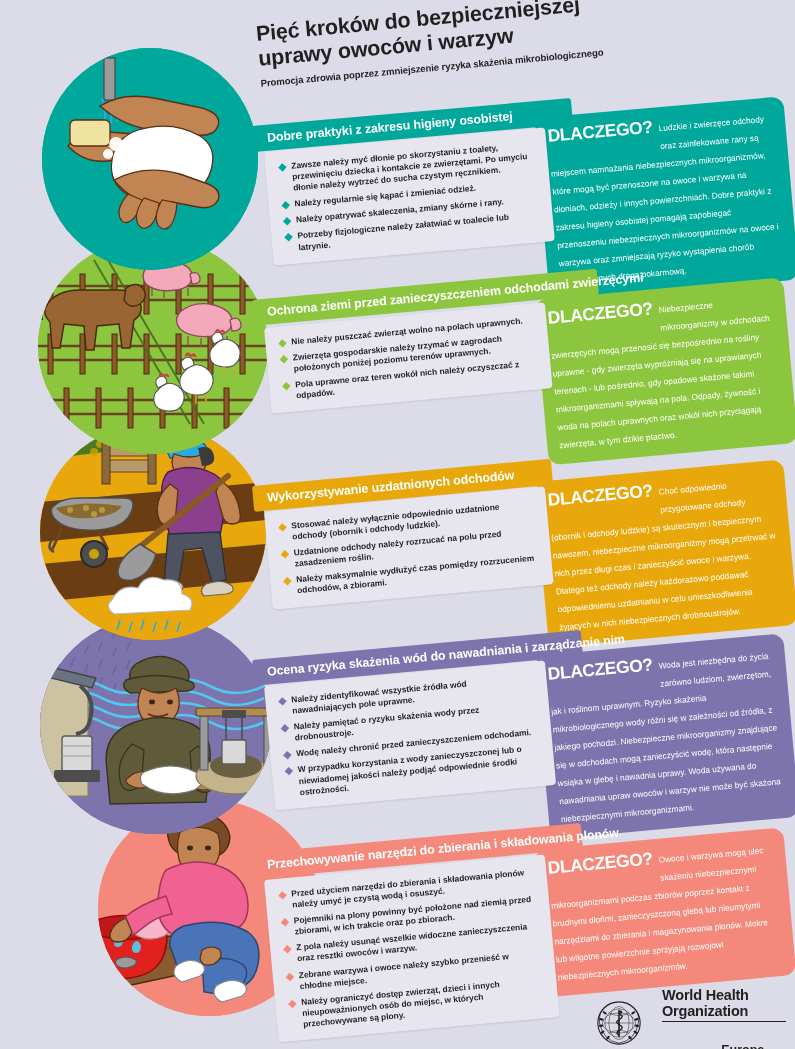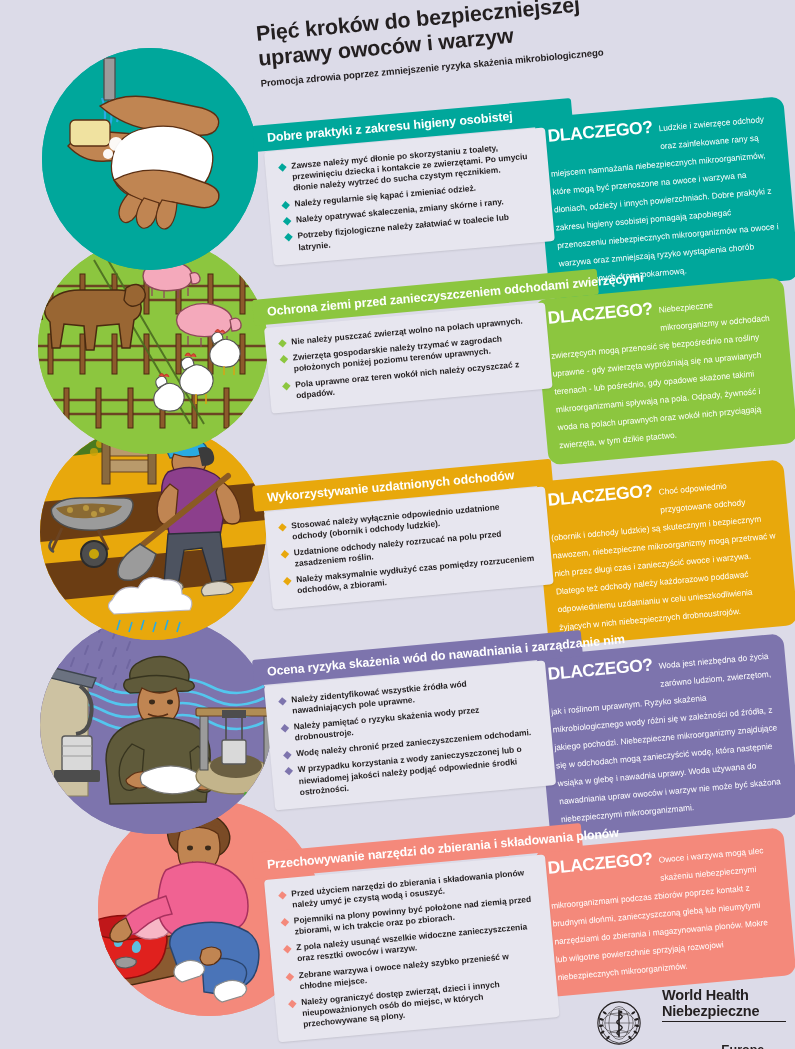--- a/index.html
+++ b/index.html
@@ -582,21 +582,21 @@
         <ellipse cx="81" cy="28" rx="5" ry="2.6" transform="rotate(-34 81 28)"></ellipse>
         <ellipse cx="74" cy="82" rx="5" ry="2.6" transform="rotate(48 74 82)"></ellipse>
       </g>
 
       <rect x="48.4" y="22" width="3.2" height="58" fill="#231f20"></rect>
       <path d="M51 30 q12 6 0 12 q-12 6 0 12 q12 6 0 12 q-10 5 -2 10" stroke="#231f20" stroke-width="3" fill="none" stroke-linecap="round"></path>
       <circle cx="54" cy="26" r="3.4" fill="#231f20"></circle>
     </svg>
     <div class="who-text">
       <div class="who-line1">World Health</div>
-      <div class="who-line1">Niebezpieczne</div>
+      <div class="who-line1">Organization</div>
       <div class="who-rule"></div>
       <div class="who-bottom">
         <span class="who-small">REGIONAL OFFICE FOR</span>
         <span class="who-europe">Europe</span>
       </div>
     </div>
   </div>
 
 </div>
 

